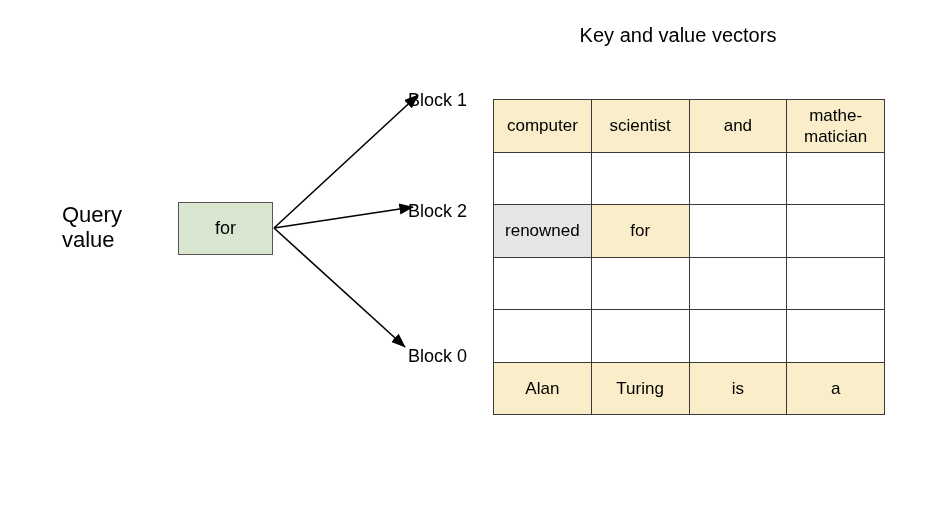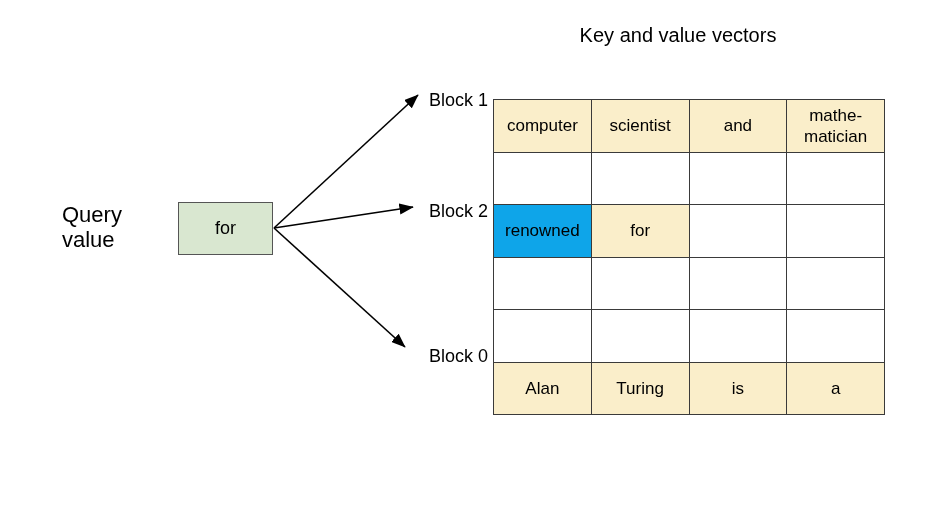--- a/index.html
+++ b/index.html
@@ -73,21 +73,21 @@
     top: 0;
     width: 952px;
     height: 531px;
     pointer-events: none;
   }
 
   
   .block-label {
     position: absolute;
     width: 80px;
-    text-align: right;
+    text-align: left;
     font-size: 18px;
     line-height: 22px;
     color: #000000;
     white-space: nowrap;
   }
   #block-label-1 { left: 408px; top: 89px; }
   #block-label-2 { left: 408px; top: 200px; }
   #block-label-0 { left: 408px; top: 345px; }
 
   
@@ -168,21 +168,21 @@
             <span class="cell-text">matician</span>
           </td>
         </tr>
         <tr>
           <td class="empty" style="background: rgb(255, 255, 255); border-color: rgb(58, 58, 58);"></td>
           <td class="empty" style="background: rgb(255, 255, 255); border-color: rgb(58, 58, 58);"></td>
           <td class="empty" style="background: rgb(255, 255, 255); border-color: rgb(58, 58, 58);"></td>
           <td class="empty" style="background: rgb(255, 255, 255); border-color: rgb(58, 58, 58);"></td>
         </tr>
         <tr>
-          <td class="filled" style="background: #0ea5e9; border-color: rgb(58, 58, 58);">renowned</td>
+          <td class="filled" style="background: #e5e5e5; border-color: rgb(58, 58, 58);">renowned</td>
           <td class="filled" style="background: rgb(250, 238, 202); border-color: rgb(58, 58, 58);">for</td>
           <td class="empty" style="background: rgb(255, 255, 255); border-color: rgb(58, 58, 58);"></td>
           <td class="empty" style="background: rgb(255, 255, 255); border-color: rgb(58, 58, 58);"></td>
         </tr>
         <tr>
           <td class="empty" style="background: rgb(255, 255, 255); border-color: rgb(58, 58, 58);"></td>
           <td class="empty" style="background: rgb(255, 255, 255); border-color: rgb(58, 58, 58);"></td>
           <td class="empty" style="background: rgb(255, 255, 255); border-color: rgb(58, 58, 58);"></td>
           <td class="empty" style="background: rgb(255, 255, 255); border-color: rgb(58, 58, 58);"></td>
         </tr>

